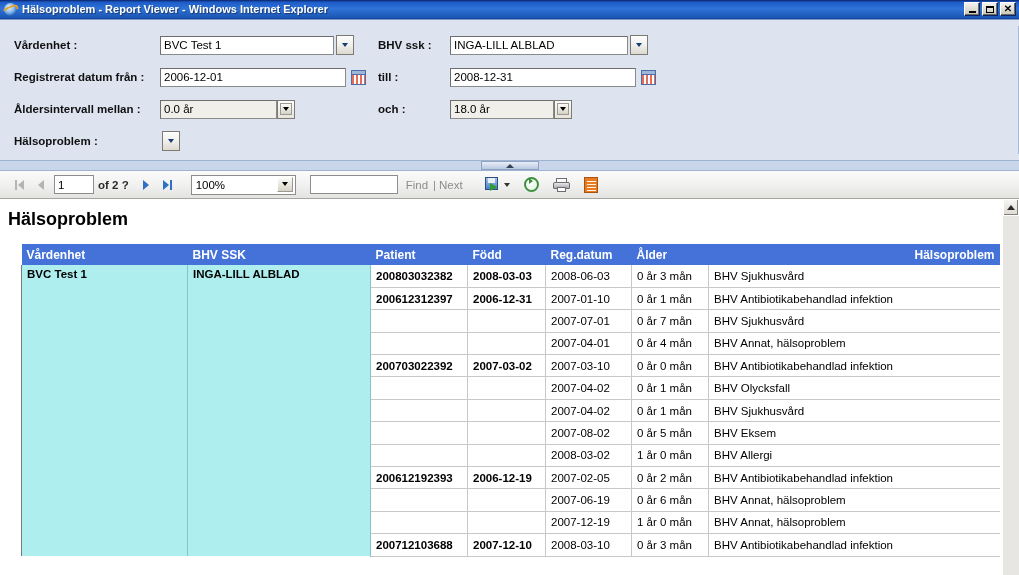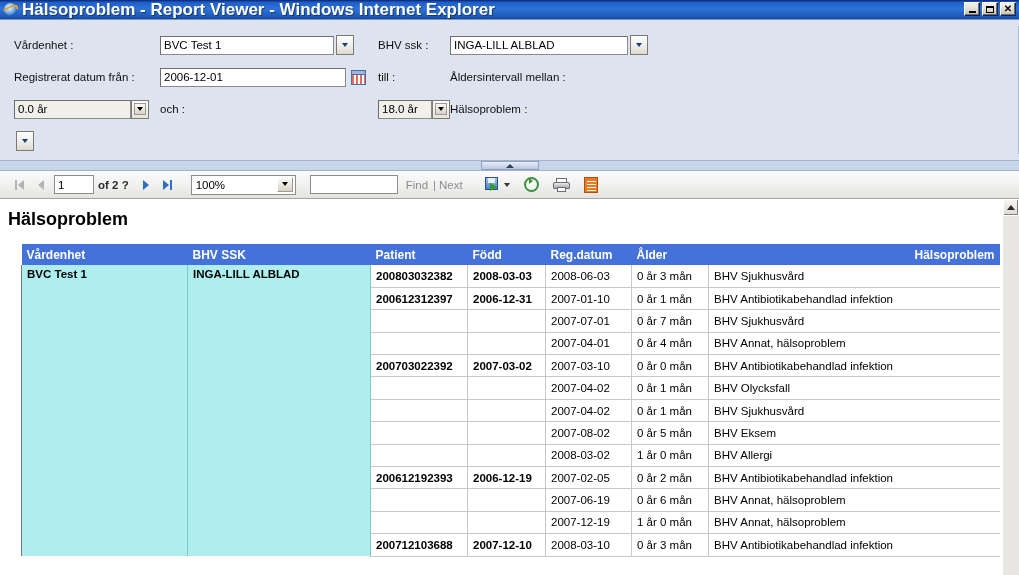--- a/index.html
+++ b/index.html
@@ -29,21 +29,21 @@
     background: radial-gradient(circle at 40% 35%, #eaf3ff 0%, #7fb3e8 45%, #1d5bb5 75%, #0b3577 100%);
   }
   #ie-logo .swoosh {
     position: absolute; left: -1px; top: 4px; width: 17px; height: 8px;
     border-radius: 50%/60%;
     border: 2px solid #e8a020;
     border-left-color: transparent; border-bottom-color: transparent;
     transform: rotate(-24deg);
   }
   #window-title {
-    color: #ffffff; font-size: 17px; font-weight: bold;
+    color: #ffffff; font-size: 11px; font-weight: bold;
     white-space: nowrap; text-shadow: 1px 1px 1px rgba(0,0,0,.45);
     line-height: 19px;
   }
   #titlebuttons { position: absolute; right: 3px; top: 2px; display: flex; gap: 2px; }
   .winbtn {
     width: 16px; height: 14px;
     background: linear-gradient(to bottom,#f2f2f0 0%,#dedcd2 55%,#c5c2b4 100%);
     border: 1px solid #0a246a;
     border-top-color: #ffffff; border-left-color: #ffffff;
     box-shadow: inset -1px -1px 0 #6e6a5c;
@@ -91,21 +91,21 @@
   }
   #view-report-button {
     width: 112px; height: 21px;
     background: linear-gradient(to bottom,#fbfbfa 0%,#eeece3 45%,#ddd9cb 100%);
     border: 1px solid #7e7a6c;
     box-shadow: 0 0 0 1px #2a2a2a;
     font-size: 11.5px; color: #000;
     display: flex; align-items: center; justify-content: center;
     cursor: default;
   }
-  .plabel { white-space: nowrap; padding-right: 4px; }
+  .plabel { white-space: nowrap; padding-right: 4px; font-weight: bold; }
   .pfield { display: flex; align-items: center; }
 
   .txtbox {
     height: 19px; border: 1px solid #8a8a8a;
     border-top-color: #6d6d6d; border-left-color: #6d6d6d;
     background: #ffffff;
     font-size: 11.5px; color: #000;
     display: flex; align-items: center;
     padding: 0 3px; overflow: hidden; white-space: nowrap;
   }
@@ -365,20 +365,27 @@
 
       <div class="plabel">Registrerat datum från :</div>
       <div class="pfield">
         <div class="txtbox" style="width:186px">2006-12-01</div>
         <div class="cal-icon">
             <div class="cal-top"></div>
             <div class="cal-body"></div>
           </div>
       </div>
       <div class="plabel">till :</div>
+      <div class="pfield">
+        <div class="txtbox" style="width:186px">2008-12-31</div>
+        <div class="cal-icon">
+            <div class="cal-top"></div>
+            <div class="cal-body"></div>
+          </div>
+      </div>
 
       <div class="plabel">Åldersintervall mellan :</div>
       <div class="pfield">
         <div class="txtbox greybox" style="width:117px">0.0 år</div>
         <div class="arrow-box">
             <span class="dd-inner" style="margin:0;border:1px solid #9a9a92;width:12px;height:12px;">
               <span class="chev"></span>
             </span>
           </div>
       </div>

